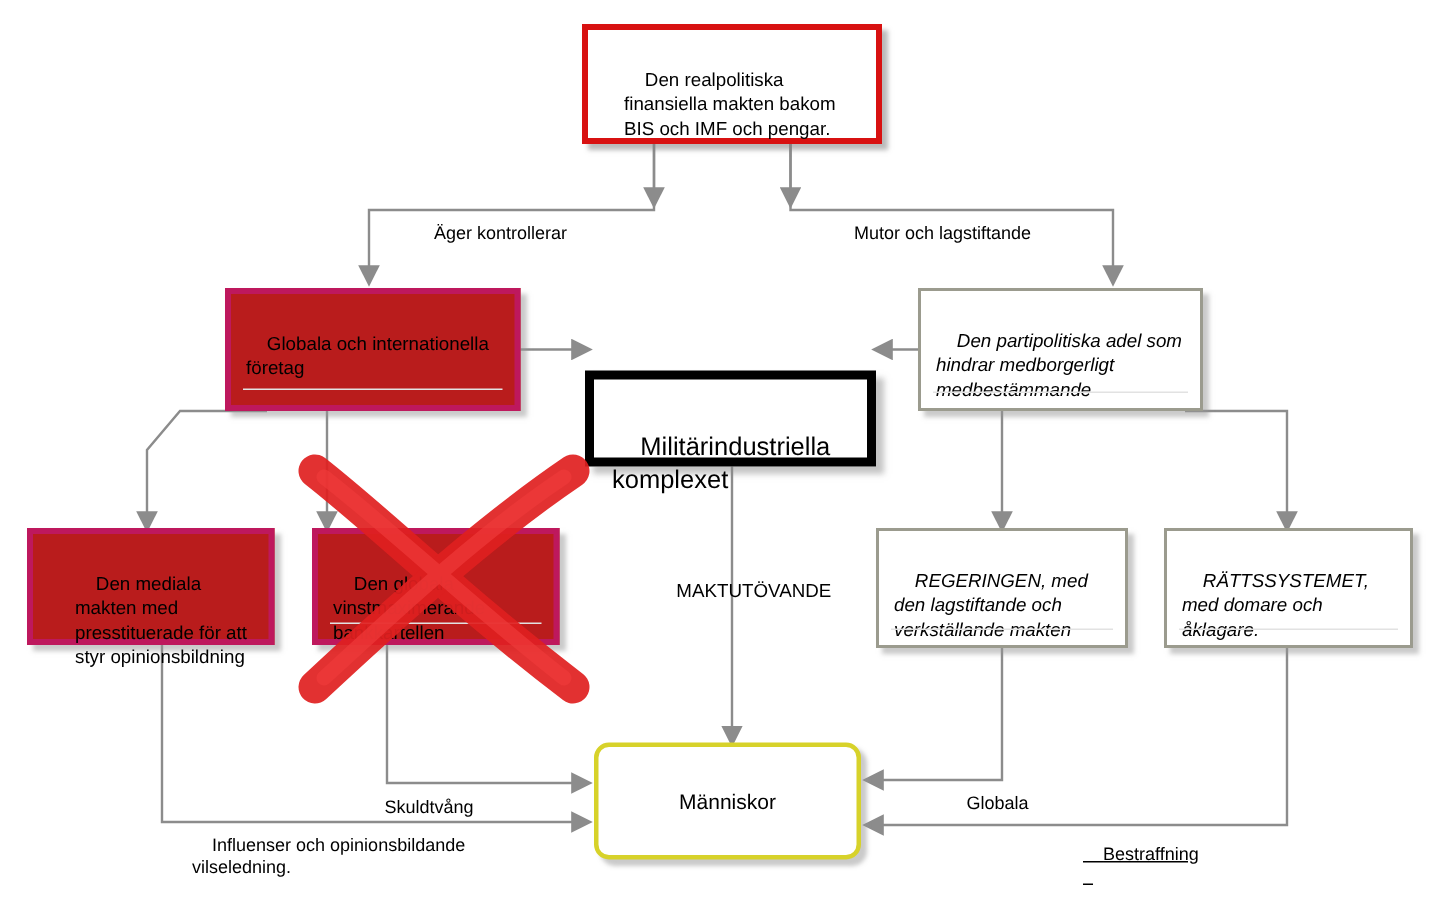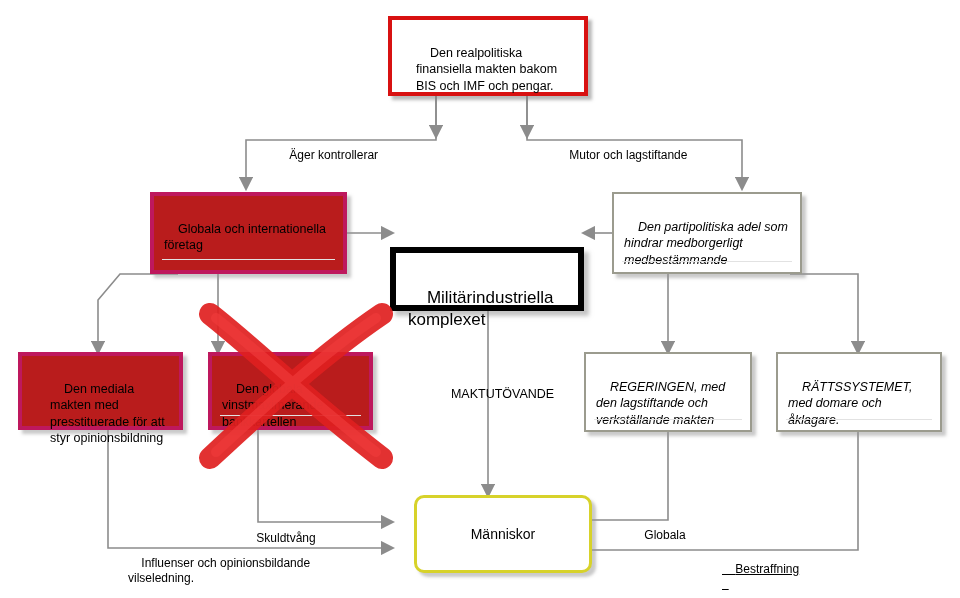--- a/index.html
+++ b/index.html
@@ -73,21 +73,20 @@
   }
   .node-people {
     background: #ffffff;
     border: 3px solid #d7d22a;
     border-radius: 10px;
     box-shadow: 4px 4px 3px rgba(150,150,150,0.5);
     display: flex;
     align-items: center;
     justify-content: center;
     font-size: 14px;
-    margin-left: 18px;
   }
   .edge-label {
     position: absolute;
     font-size: 12px;
     color: #000000;
     white-space: pre;
     line-height: 1.3;
   }
   .big-label {
     position: absolute;

